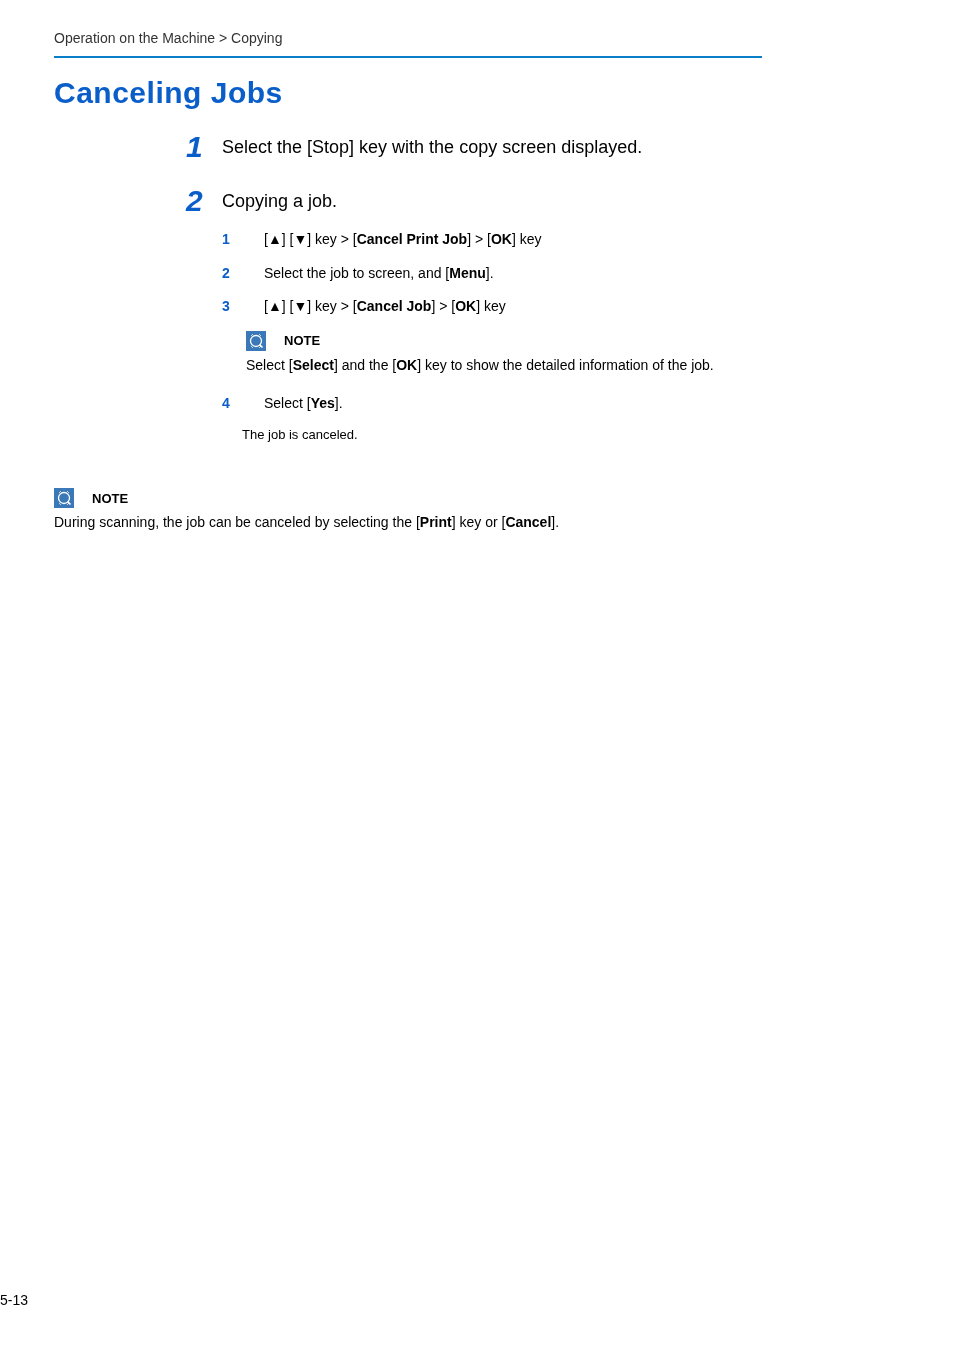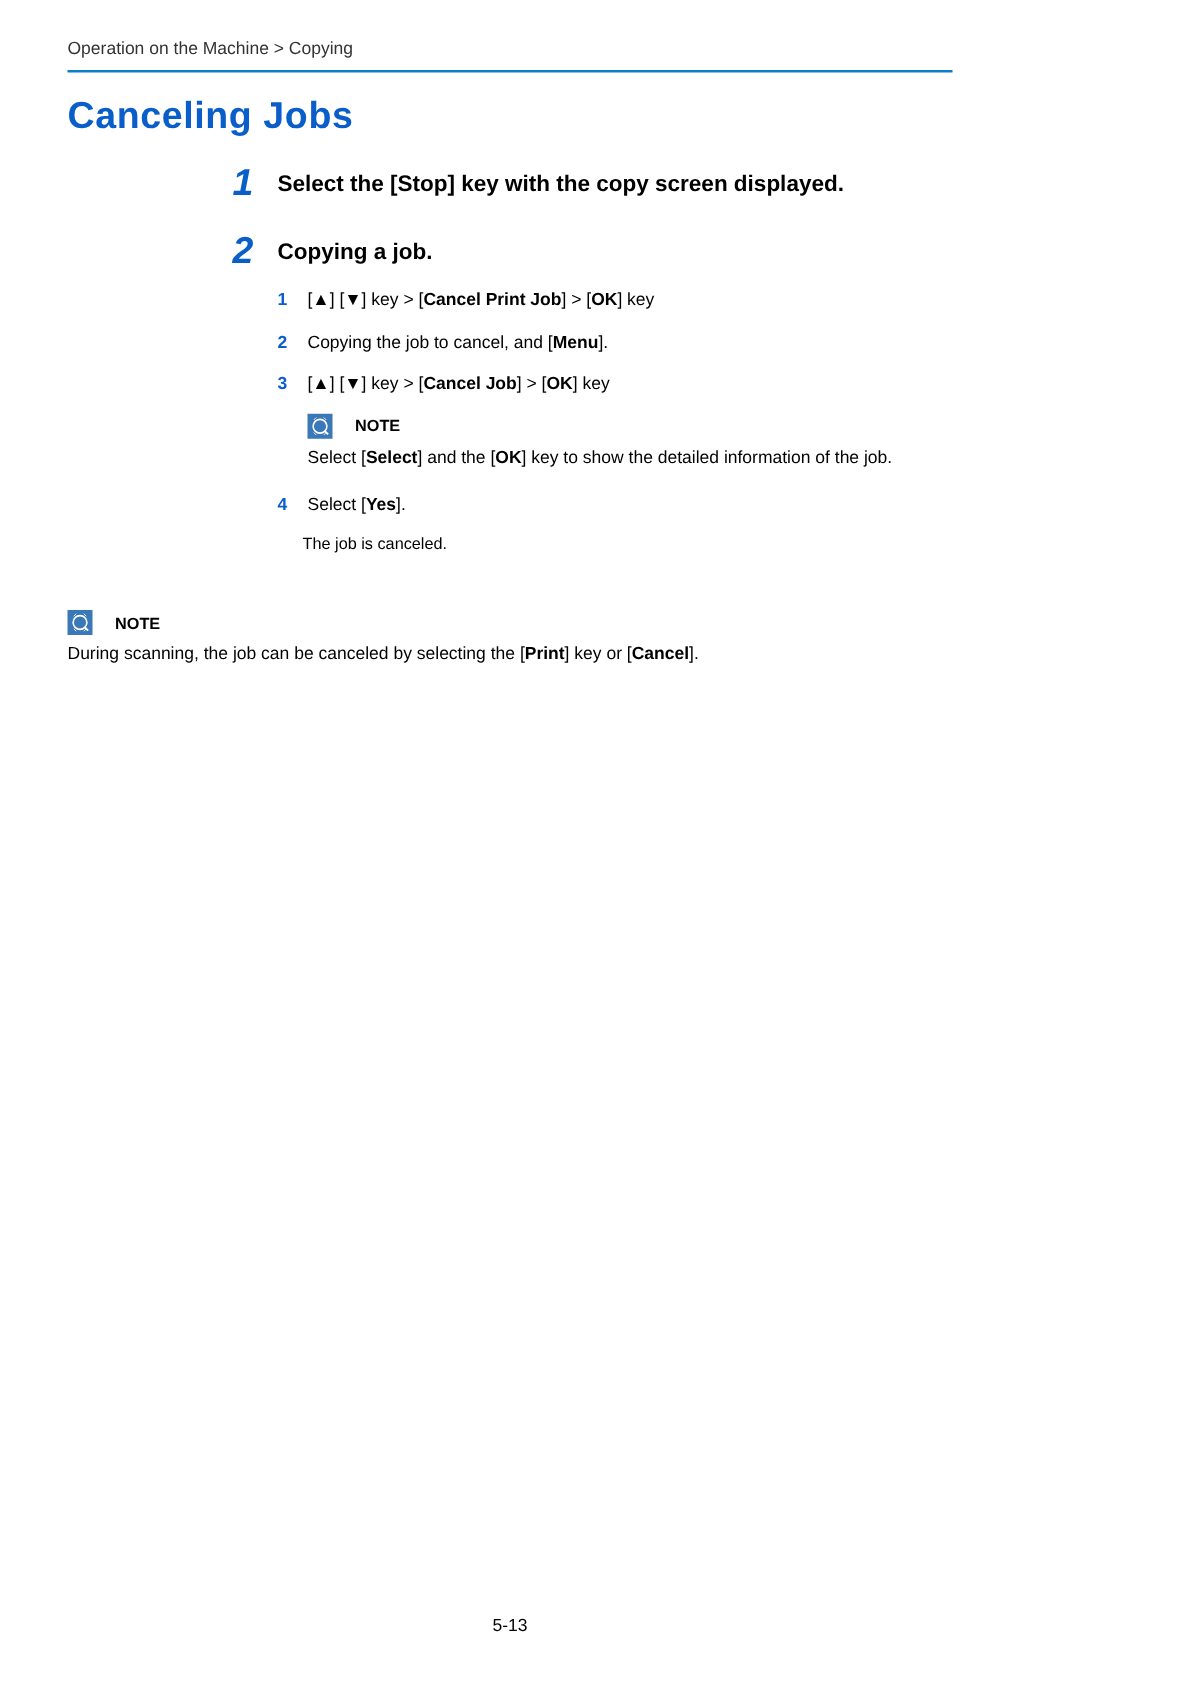--- a/index.html
+++ b/index.html
@@ -4,34 +4,34 @@
 <style>
   * { box-sizing: border-box; margin: 0; padding: 0; }
   html, body { width: 954px; height: 1350px; background: #fff; font-family: Arial, Helvetica, sans-serif; color: #000; }
   .page { position: relative; width: 816px; height: 1350px; padding: 30px 54px 0 54px; }
   .breadcrumb { font-size: 14px; color: #333; padding-bottom: 10px; }
   .hr-blue { height: 2px; background: #0a7ec9; margin-bottom: 18px; }
   .h1 { color: #0a5ec9; font-weight: 900; font-size: 30px; letter-spacing: 0.5px; font-family: Liberation Sans, sans-serif; margin-bottom: 22px; }
   .step { display: flex; margin-bottom: 14px; }
   .step-num { width: 36px; flex: 0 0 36px; margin-left: 132px; }
   .step-num-txt { font-family: "Arial Black", Arial, sans-serif; font-weight: 900; font-size: 30px; color: #0a5ec9; line-height: 1; font-style: italic; }
-  .step-title { font-family: Arial, "Arial Black", sans-serif; font-weight: 700; font-size: 18px; padding-top: 5px; }
+  .step-title { font-family: Arial, "Arial Black", sans-serif; font-weight: 400; font-size: 18px; padding-top: 5px; }
   .substeps { margin-left: 168px; margin-top: 6px; }
   .sub { display: flex; margin: 10px 0 14px 0; font-size: 14px; line-height: 1.4; }
   .sub-num { flex: 0 0 24px; font-weight: 900; color: #0a5ec9; font-family: "Arial Black", Arial, sans-serif; font-size: 14px; }
-  .sub-body { flex: 1; }
+  .sub-body { flex: 1; margin-left: 18px; }
   .note-box { margin-left: 24px; margin-top: 6px; margin-bottom: 10px; }
   .note-outer { margin-top: 24px; margin-bottom: 10px; }
   .note-head { display: flex; align-items: center; gap: 18px; margin-bottom: 4px; }
   .note-icon { width: 20px; height: 20px; background: #3b78b8; display: inline-flex; align-items: center; justify-content: center; position: relative; }
   .note-icon svg { width: 16px; height: 16px; }
   .note-label { font-weight: bold; font-size: 13px; }
   .note-text { font-size: 14px; line-height: 1.5; }
   .result-text { font-size: 13px; margin-left: 20px; margin-top: 4px; color: #000; }
-  .page-num { position: absolute; left: 0; right: 0; bottom: 42px; text-align: center; font-size: 14px; color: #000; }
+  .page-num { position: absolute; left: 0; right: 0; bottom: 42px; font-size: 14px; color: #000; }
   b { font-weight: bold; }
   .arrow { font-family: Arial, sans-serif; }
 </style>
 </head>
 <body>
 <div class="page">
 
 <div class="breadcrumb">
   <span>Operation on the Machine</span><span> &gt; </span><span>Copying</span>
 </div>
@@ -54,21 +54,21 @@
   <div class="sub">
     <div class="sub-num">1</div>
     <div class="sub-body">
       <span>[</span><span class="arrow">▲</span><span>] [</span><span class="arrow">▼</span><span>] key &gt; [</span><b>Cancel Print Job</b><span>] &gt; [</span><b>OK</b><span>] key</span>
     </div>
   </div>
 
   <div class="sub">
     <div class="sub-num">2</div>
     <div class="sub-body">
-      <span>Copying the job to cancel, and [</span><b>Menu</b><span>].</span>
+      <span>Select the job to screen, and [</span><b>Menu</b><span>].</span>
     </div>
   </div>
 
   <div class="sub">
     <div class="sub-num">3</div>
     <div class="sub-body">
       <span>[</span><span class="arrow">▲</span><span>] [</span><span class="arrow">▼</span><span>] key &gt; [</span><b>Cancel Job</b><span>] &gt; [</span><b>OK</b><span>] key</span>
     </div>
   </div>
 

